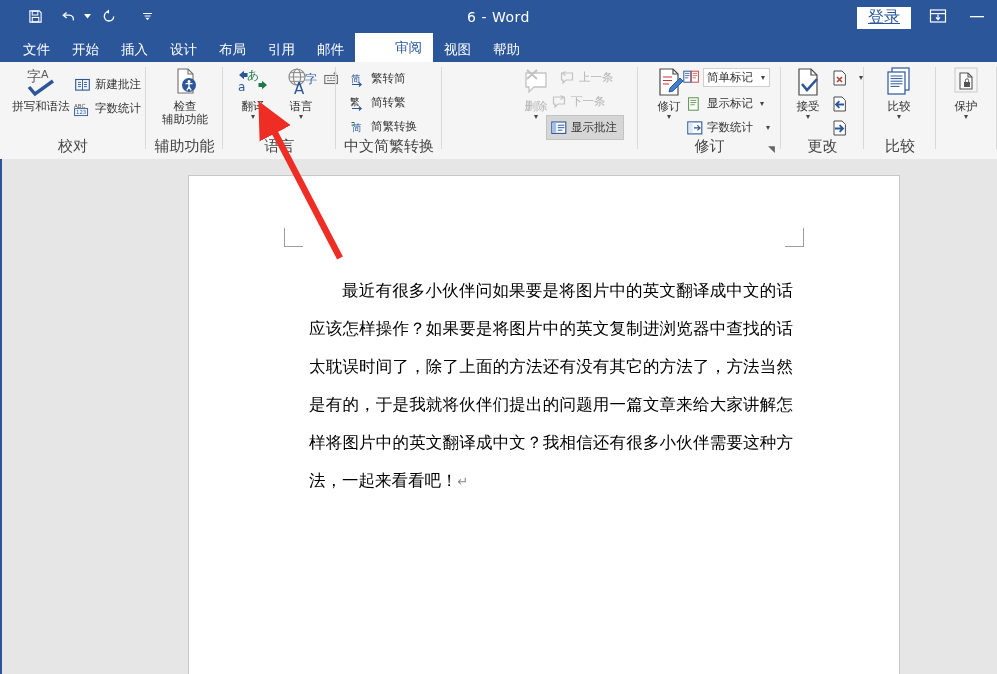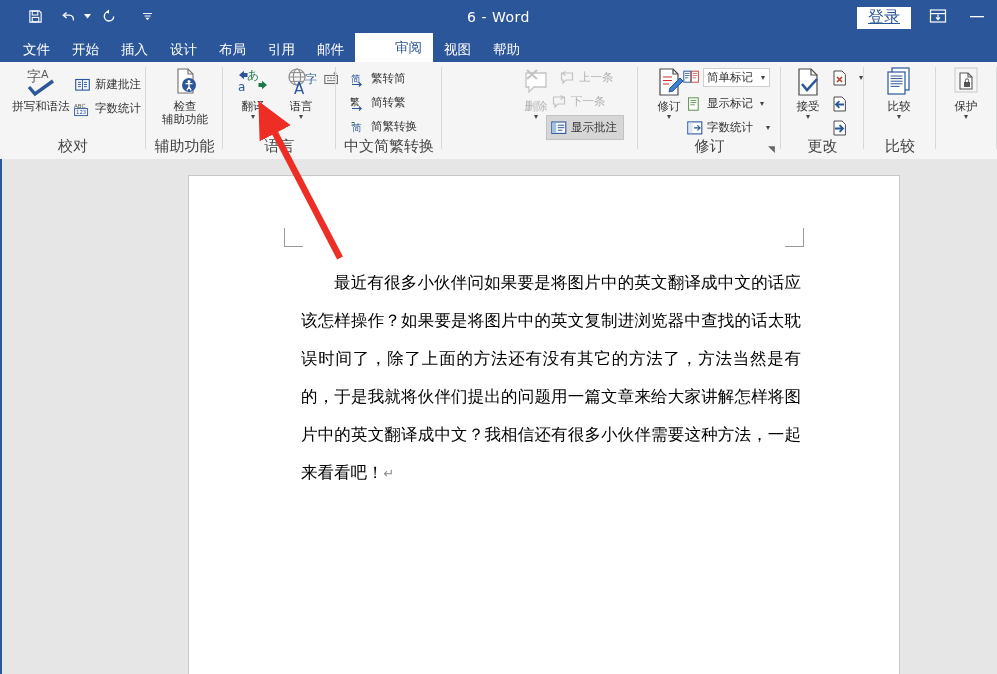--- a/index.html
+++ b/index.html
@@ -88,21 +88,21 @@
   }
   .cmark{position:absolute;width:18px;height:18px;}
   .cmark.tl{border-left:1px solid #9b9b9b;border-bottom:1px solid #9b9b9b;}
   .cmark.tr{border-right:1px solid #9b9b9b;border-bottom:1px solid #9b9b9b;}
   #body-text{
     position:absolute;left:112px;top:88px;width:500px;
     font-family:"DejaVu Sans","Liberation Sans",sans-serif;
     font-size:16.5px;color:#000;line-height:38px;
     text-align:justify;
   }
-  #body-text p{margin:0;text-indent:2em;}
+  #body-text p{margin:8px;text-indent:2em;}
   .pilcrow{color:#8a8a8a;font-size:13px;}
   .spellwave{
     border-bottom:2px dotted #4472c4;
     padding-bottom:1px;
   }
   
   #arrow{position:absolute;left:0;top:0;width:997px;height:674px;pointer-events:none;}
 </style>
 </head>
 <body>

